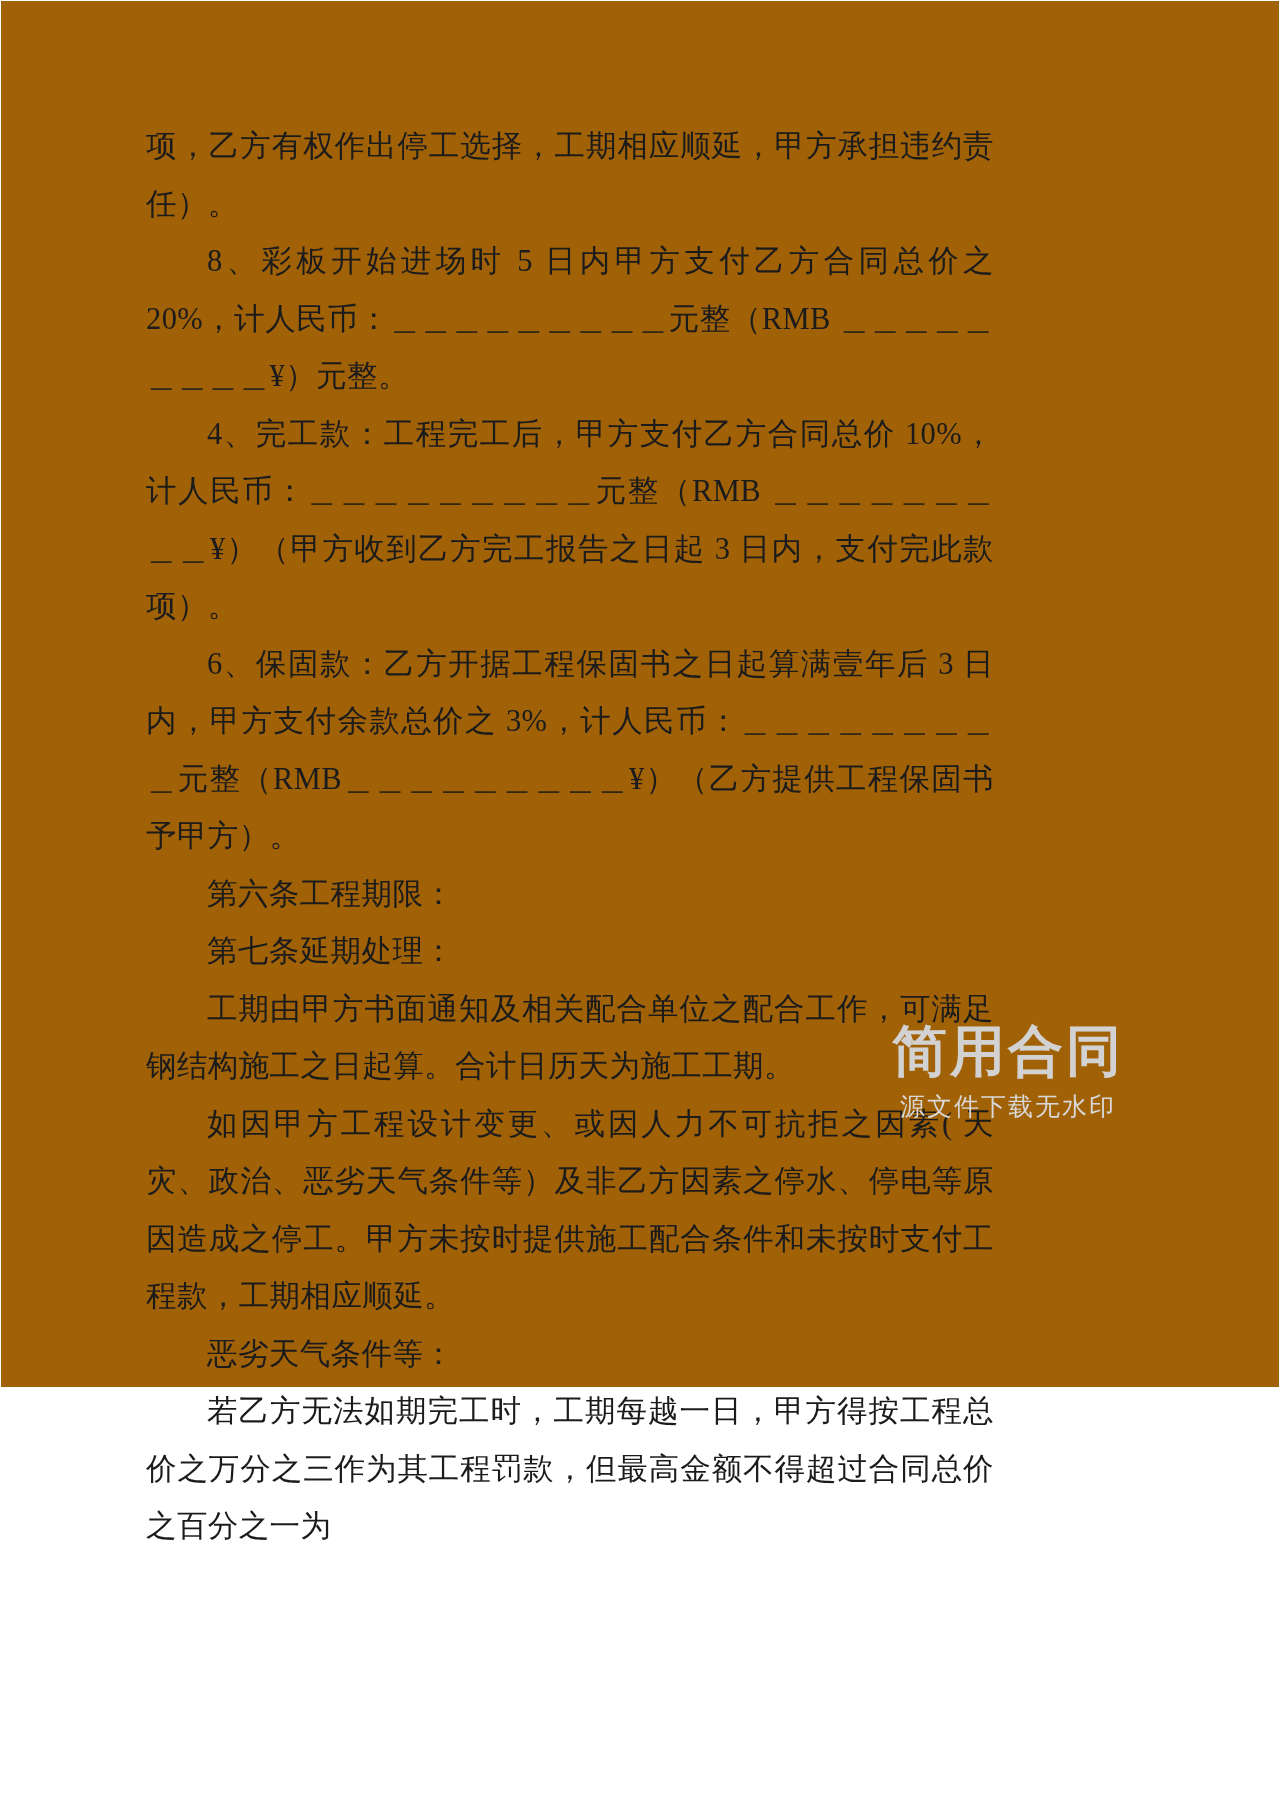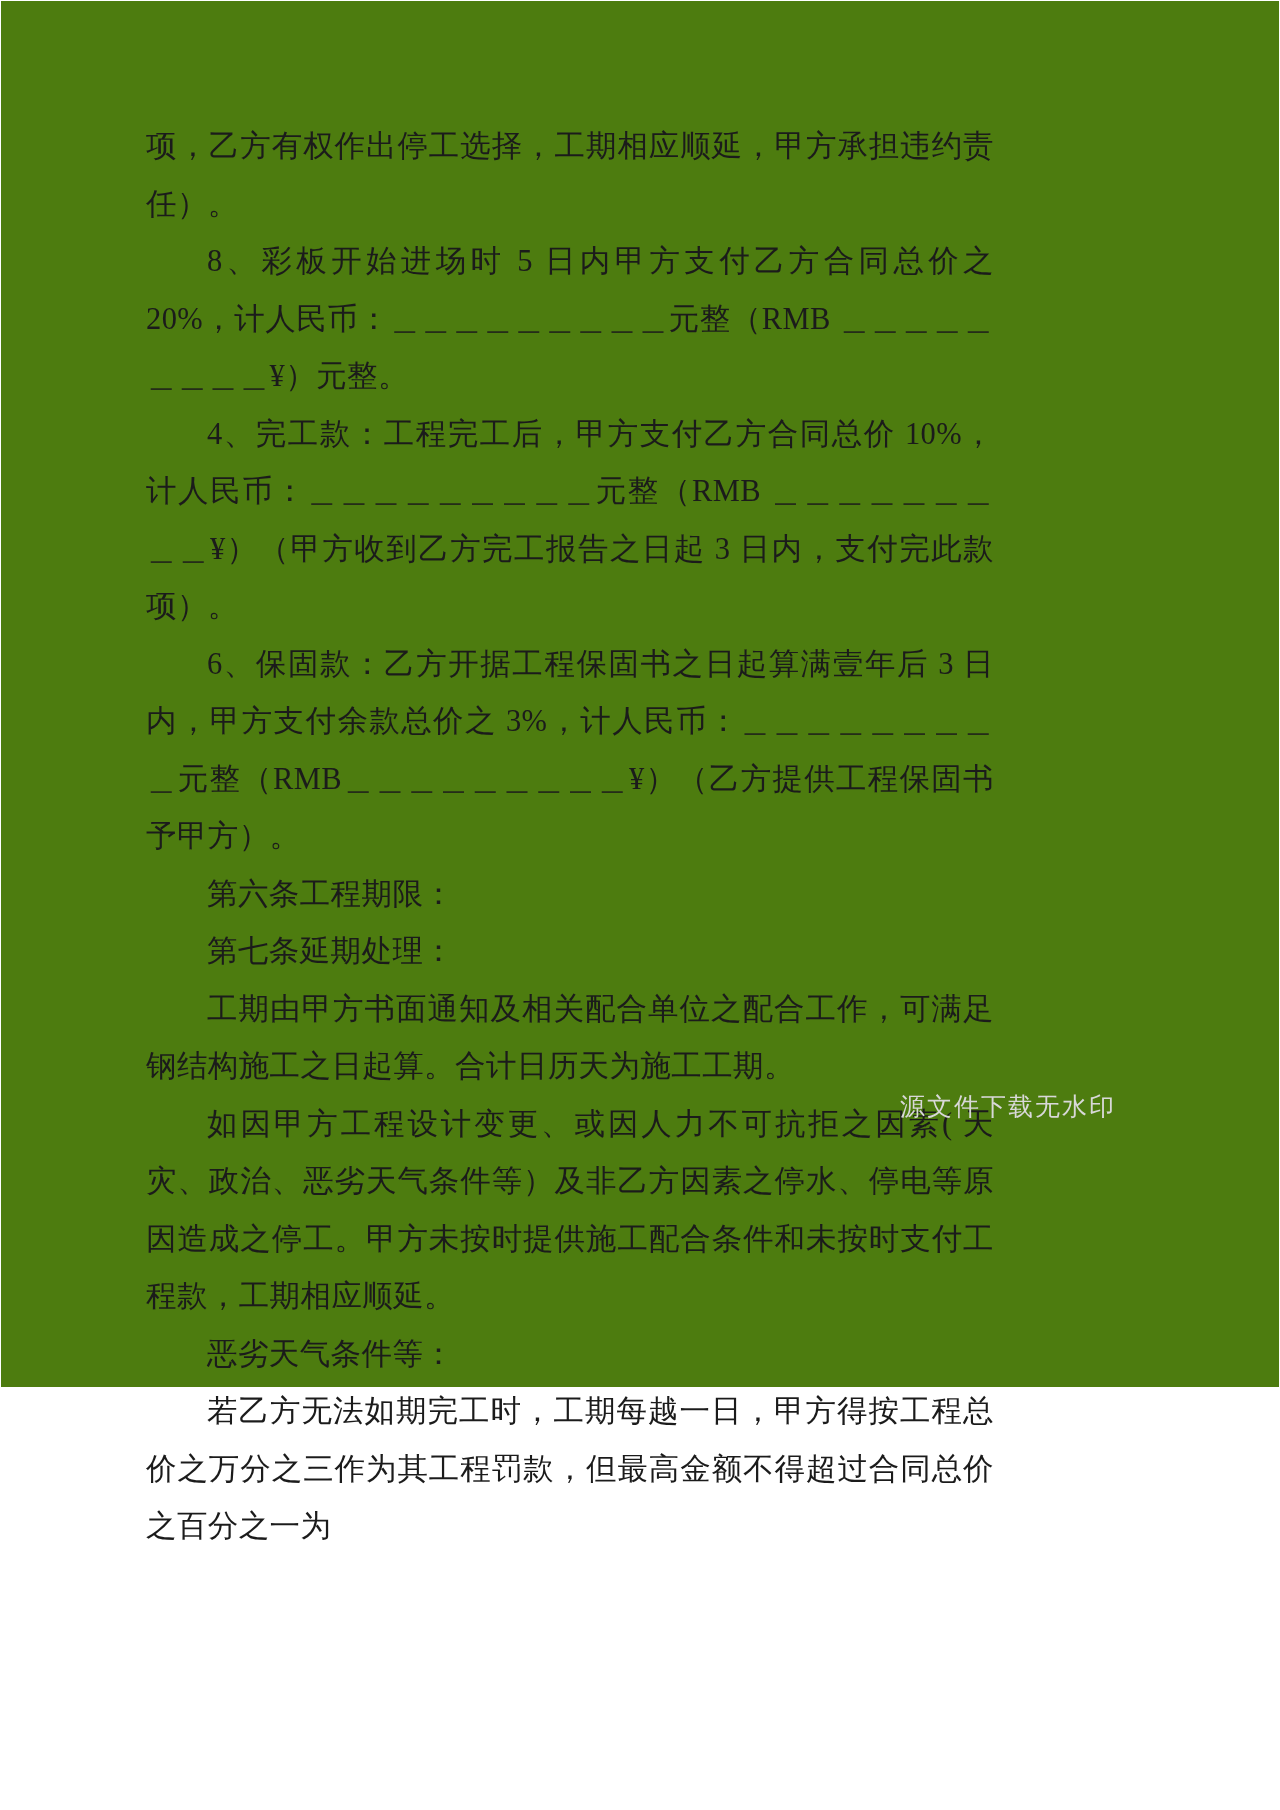--- a/index.html
+++ b/index.html
@@ -11,21 +11,21 @@
     height: 1810px;
     background: #ffffff;
     font-family: "Liberation Serif", "DejaVu Serif", serif;
     overflow: hidden;
   }
 
   .page {
     position: relative;
     width: 1280px;
     height: 1388px;
-    background: #4d7c0f;
+    background: #a16207;
     box-sizing: border-box;
   }
 
   
   .doc-body {
     position: absolute;
     left: 146px;
     top: 118px;
     width: 848px;
     font-size: 30.5px;
@@ -121,18 +121,19 @@
 
     <p class="para indent">如因甲方工程设计变更、或因人力不可抗拒之因素( 天灾、政治、恶劣天气条件等）及非乙方因素之停水、停电等原因造成之停工。甲方未按时提供施工配合条件和未按时支付工程款，工期相应顺延。</p>
 
     <p class="para heading">恶劣天气条件等：</p>
 
     <p class="para indent">若乙方无法如期完工时，工期每越一日，甲方得按工程总价之万分之三作为其工程罚款，但最高金额不得超过合同总价之百分之一为</p>
 
   </div>
 
   <div class="watermark">
+    <span class="wm-main">简用合同</span>
     <span class="wm-sub">源文件下载无水印</span>
   </div>
 
   <div class="scan-edge"></div>
 
 </div>
 
 </body></html>

